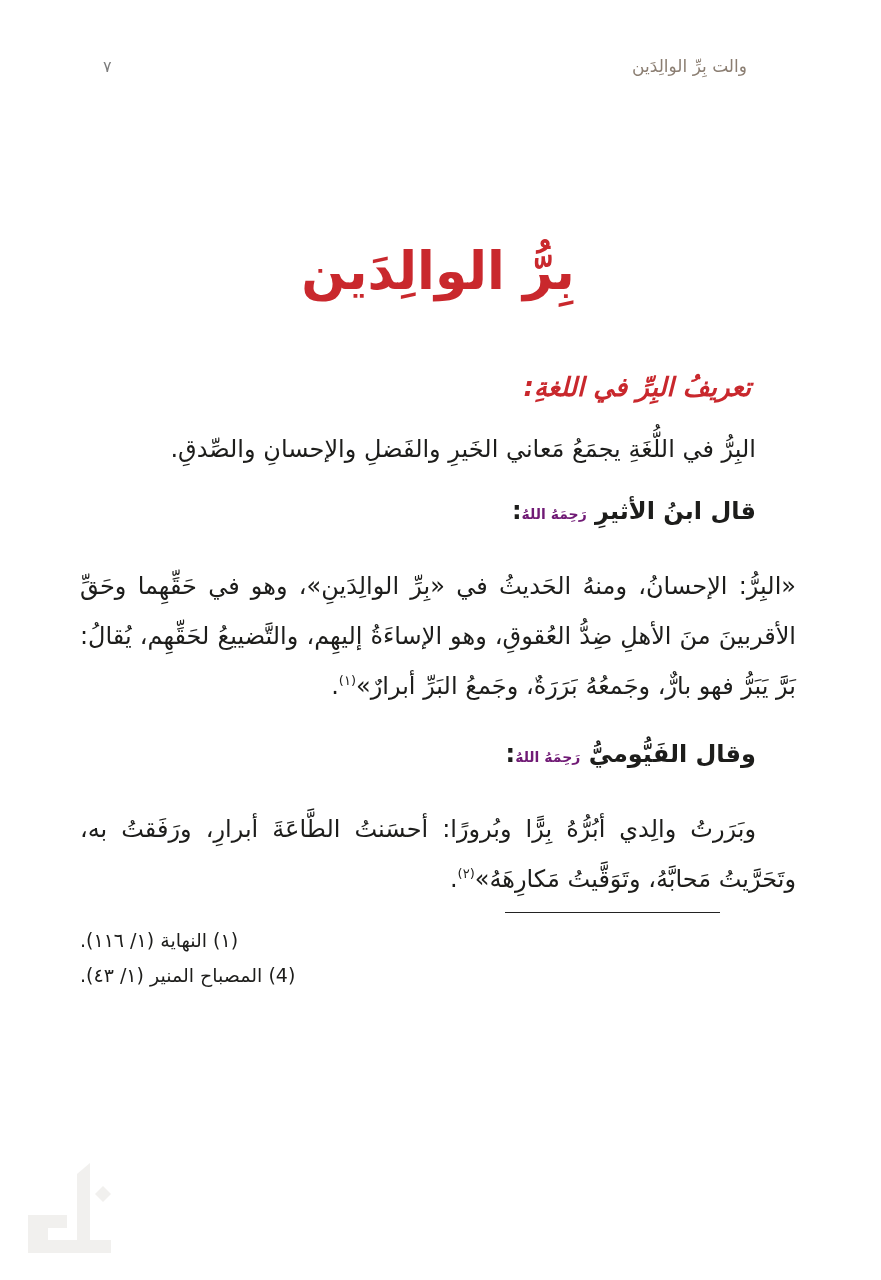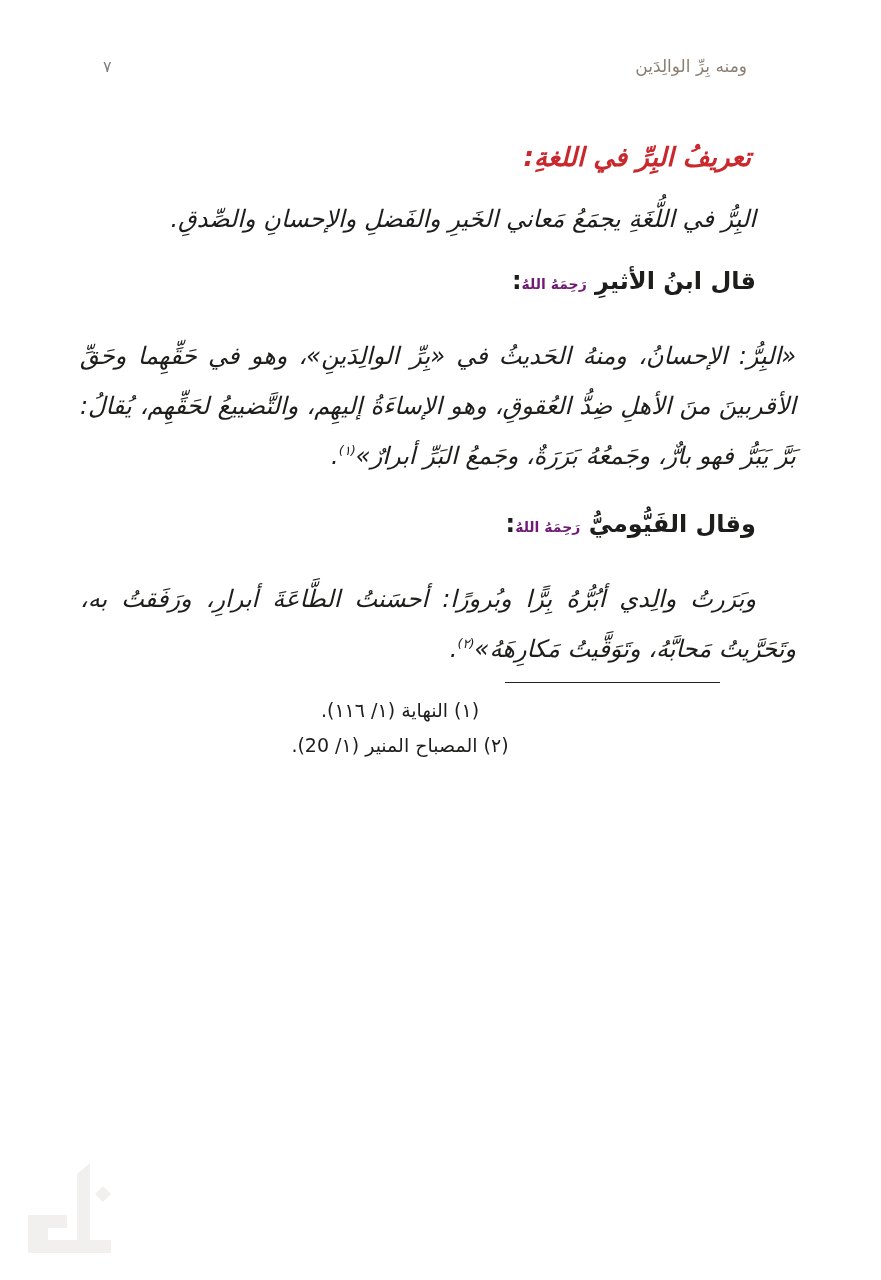--- a/index.html
+++ b/index.html
@@ -42,84 +42,84 @@
     text-indent: 45px;
     font-style: italic;
   }
 
   
   .para {
     margin: 22px 0 0 0;
     font-size: 24px;
     line-height: 50px;
     text-align: justify;
-    font-style: italic;
   }
   .indent { text-indent: 40px; }
   .speaker {
     margin: 12px 0 0 0;
     font-size: 24px;
     line-height: 50px;
     font-weight: bold;
     text-indent: 40px;
   }
   .mt-lg { margin-top: 18px; }
   .honorific { font-size: 14px; font-weight: 600; color: #701a75; }
   .fn-ref { font-size: 13px; vertical-align: super; line-height: 0; font-weight: normal; }
 
   
   .footnotes {
     margin: 0 76px 0 0;
     font-size: 19px;
     line-height: 35px;
-    text-align: center;
+    text-align: left;
   }
   .fn-rule {
     width: 215px; height: 0;
     border-top: 1.6px solid #232323;
     margin: 8px 0 10px 0;
   }
 
   
   .watermark {
     position: absolute;
     left: 22px; top: 1156px;
     z-index: 1;
   }
 </style>
 </head>
 <body>
 
 <div class="page">
 
   <header class="running-head">
-    <span class="book-title">ومنه بِرِّ الوالِدَين</span>
+    <span class="book-title">والت بِرِّ الوالِدَين</span>
     <span class="page-num">٧</span>
   </header>
 
+  <h1 class="main-title">بِرُّ الوالِدَين</h1>
 
   <h2 class="section-heading">تعريفُ البِرِّ في اللغةِ:</h2>
 
   <p class="para indent">البِرُّ في اللُّغَةِ يجمَعُ مَعاني الخَيرِ والفَضلِ والإحسانِ والصِّدقِ.</p>
 
   <p class="speaker"><strong>قال ابنُ الأثيرِ</strong>
     <span class="honorific">رَحِمَهُ اللهُ</span><span>:</span></p>
 
   <p class="para"><span>«البِرُّ: الإحسانُ، ومنهُ الحَديثُ في «بِرِّ الوالِدَينِ»، وهو في حَقِّهِما وحَقِّ الأقربينَ منَ الأهلِ ضِدُّ العُقوقِ، وهو الإساءَةُ إليهِم، والتَّضييعُ لحَقِّهِم، يُقالُ: بَرَّ يَبَرُّ فهو بارٌّ، وجَمعُهُ بَرَرَةٌ، وجَمعُ البَرِّ أبرارٌ»</span><sup class="fn-ref">(١)</sup><span>.</span></p>
 
   <p class="speaker mt-lg"><strong>وقال الفَيُّوميُّ</strong>
     <span class="honorific">رَحِمَهُ اللهُ</span><span>:</span></p>
 
 
   <p class="para indent"><span>وبَرَرتُ والِدي أبُرُّهُ بِرًّا وبُرورًا: أحسَنتُ الطَّاعَةَ أبرارِ، ورَفَقتُ به، وتَحَرَّيتُ مَحابَّهُ، وتَوَقَّيتُ مَكارِهَهُ»</span><sup class="fn-ref">(٢)</sup><span>.</span></p>
 
   <div class="footnotes">
     <div class="fn-rule"></div>
     <div>(١) النهاية (١/ ١١٦).</div>
-    <div>(٢) المصباح المنير (١/ 20).</div>
+    <div>(4) المصباح المنير (١/ ٤٣).</div>
   </div>
 
 </div>
 
 <svg class="watermark" role="img" width="120" height="110" viewBox="0 0 120 110" aria-label="زاد">
   <g fill="#f1f0ee">
     <polygon points="55,18 68,7 68,96 55,96"></polygon>
     <polygon points="81,30 89,38 81,46 73,38"></polygon>
     <polygon points="6,59 45,59 45,72 26,72 26,84 89,84 89,97 6,97"></polygon>
   </g>

